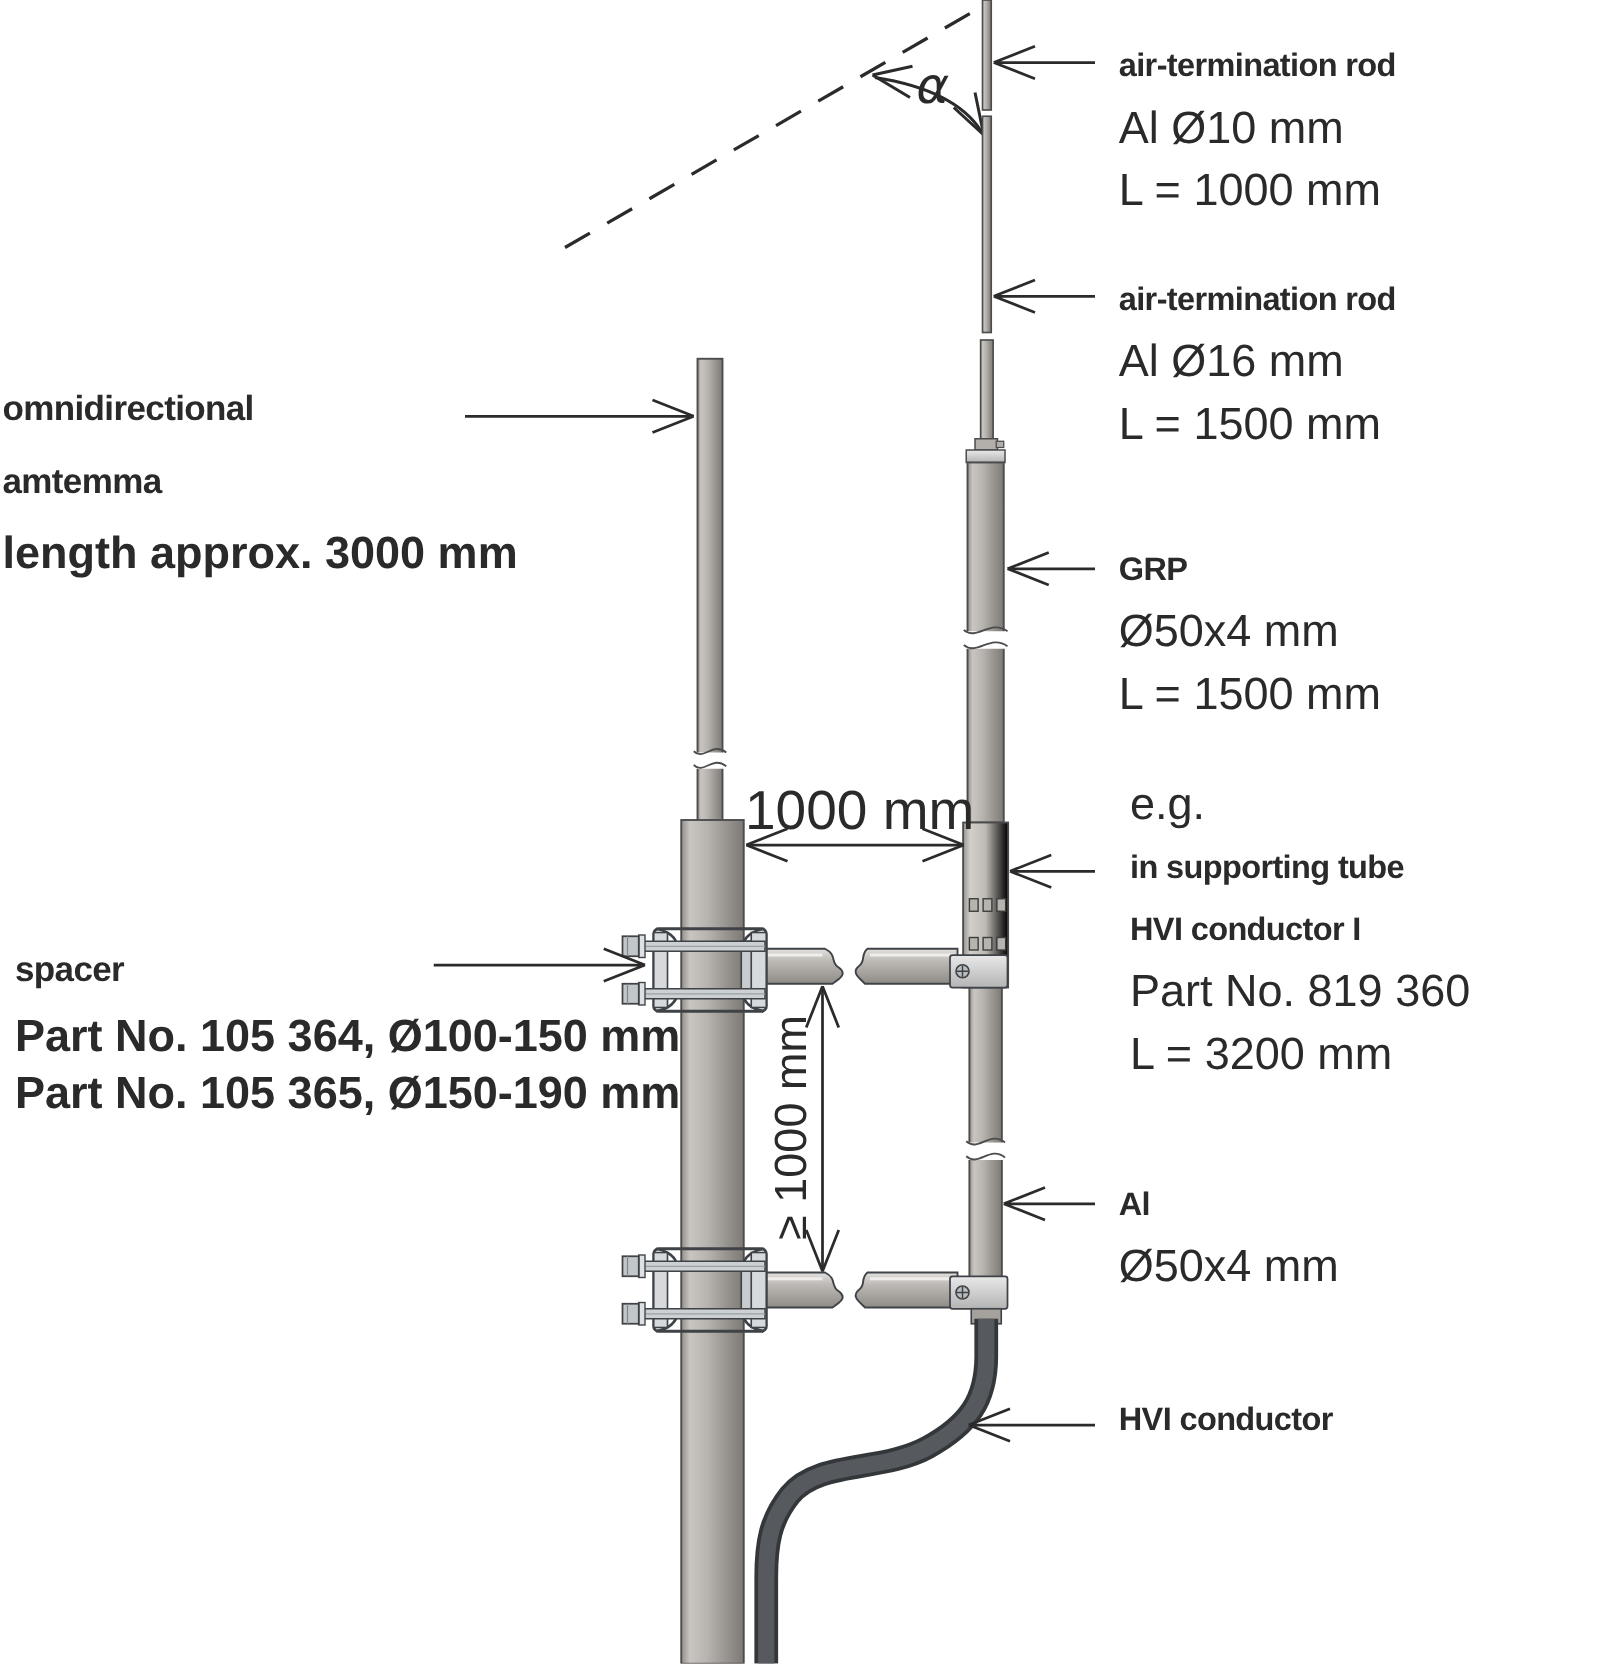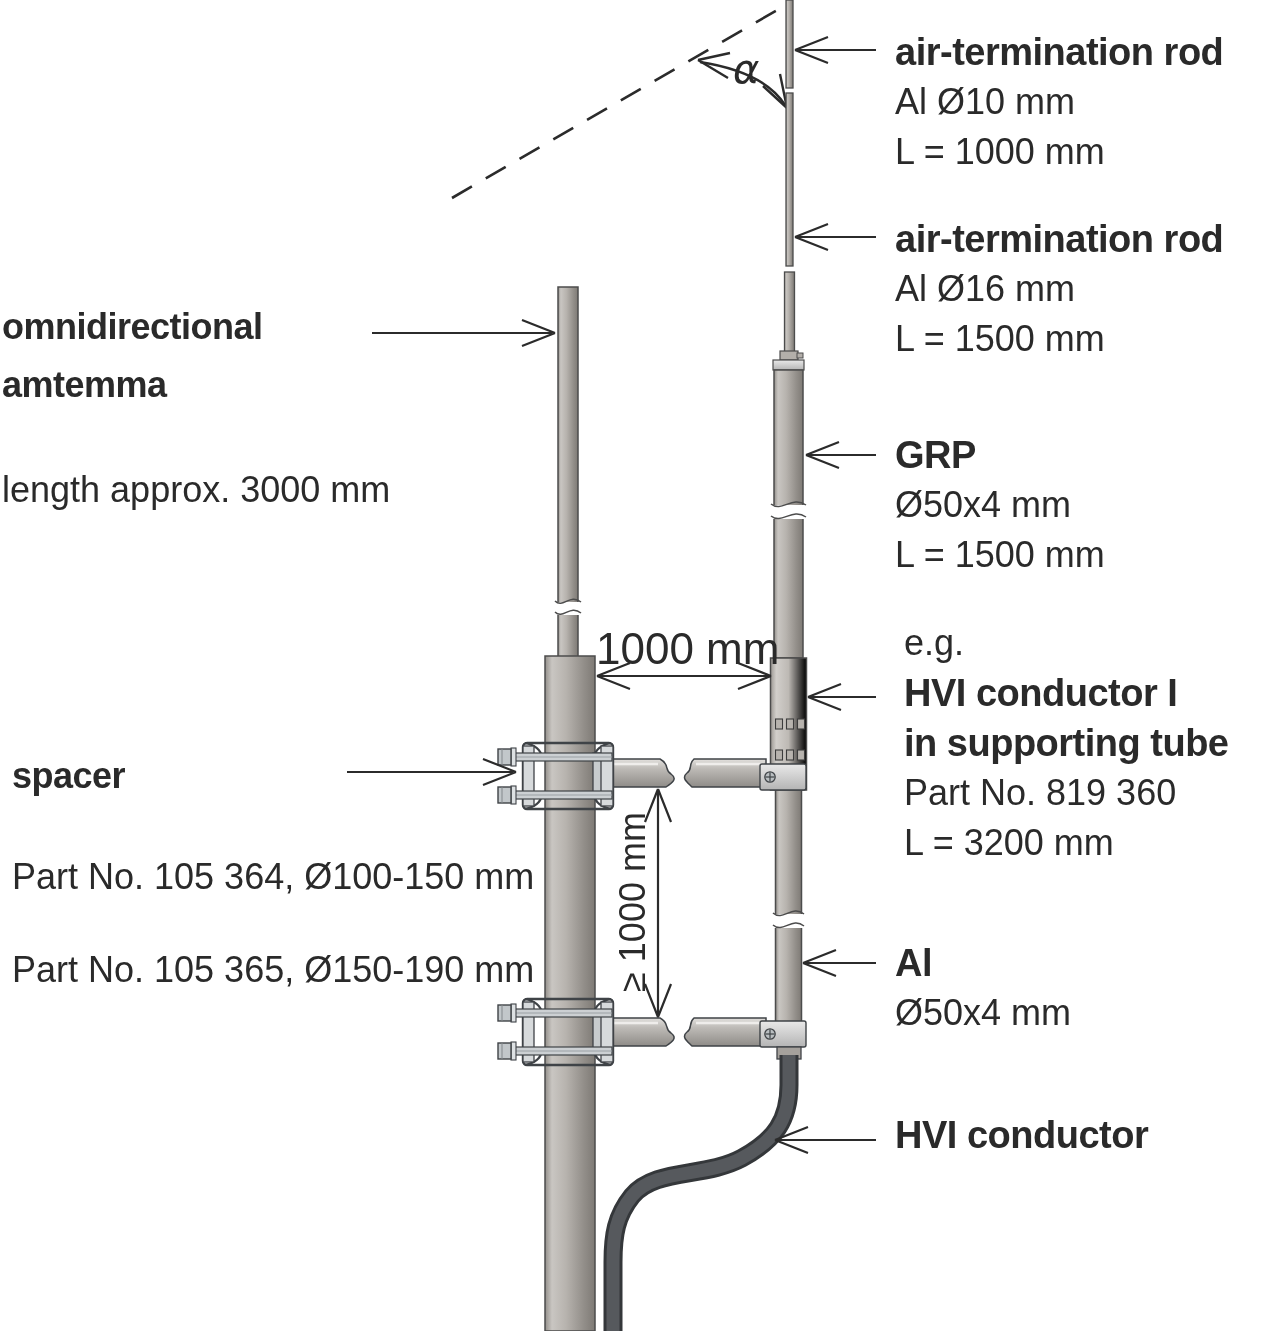--- a/index.html
+++ b/index.html
@@ -1,23 +1,23 @@
 <!DOCTYPE html>
 <html><head>
 <meta charset="utf-8">
 <style>
   html,body{margin:0;padding:0;background:#fff;}
   .canvas{position:relative;width:1280px;height:1331px;background:#fff;overflow:hidden;
           font-family:"Liberation Sans",sans-serif;color:#2a2a2a;}
   .canvas svg{position:absolute;left:0;top:0;}
   .lbl{position:absolute;font-size:36px;line-height:50px;white-space:nowrap;}
-  .lbl .t{font-size:38px;font-weight:700;letter-spacing:-0.5px;}
+  .lbl .t{font-size:26px;font-weight:700;letter-spacing:-0.5px;}
   .lbl.big{line-height:58px;}
-  .lbl.big .t{font-size:36px;}
-  .lbl .sub{font-size:36px;line-height:45px;font-weight:400;margin-top:48px;}
+  .lbl.big .t{font-size:28px;}
+  .lbl .sub{font-size:36px;line-height:45px;font-weight:700;}
   .dim{position:absolute;font-size:44px;text-align:center;white-space:nowrap;}
   .dim-v{position:absolute;width:190px;height:40px;display:flex;align-items:center;justify-content:center;
          transform:rotate(-90deg);font-size:36px;white-space:nowrap;}
   .alpha{position:absolute;font-size:40px;font-style:italic;font-family:"DejaVu Sans",sans-serif;}
 </style>
 </head>
 <body>
 
 <div class="canvas">
 
@@ -225,22 +225,22 @@
 </div>
 
 <div class="lbl" style="left:895px;top:430px">
   <div class="t">GRP</div>
   <div>Ø50x4 mm</div>
   <div>L = 1500 mm</div>
 </div>
 
 <div class="lbl" style="left:904px;top:618px">
   <div>e.g.</div>
+  <div class="t">in supporting tube</div>
   <div class="t">HVI conductor I</div>
-  <div class="t">in supporting tube</div>
   <div>Part No. 819 360</div>
   <div>L = 3200 mm</div>
 </div>
 
 <div class="lbl" style="left:895px;top:938px">
   <div class="t">Al</div>
   <div>Ø50x4 mm</div>
 </div>
 
 <div class="lbl" style="left:895px;top:1110px">

